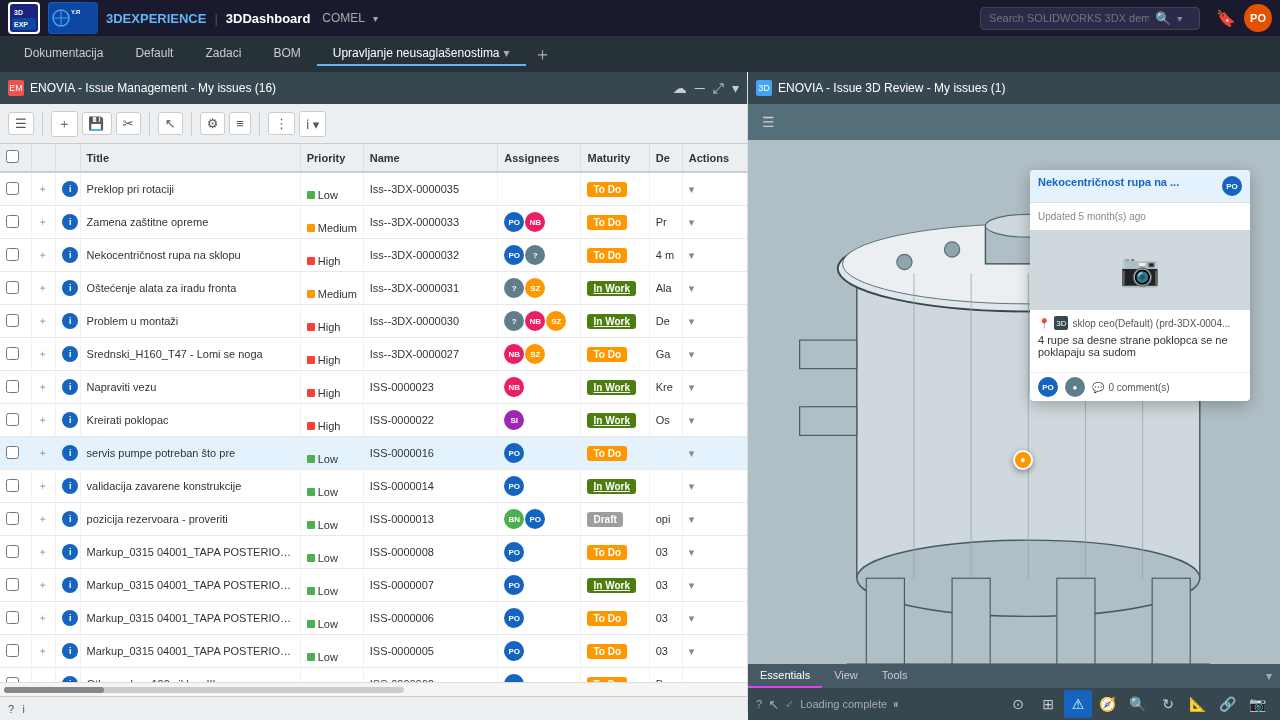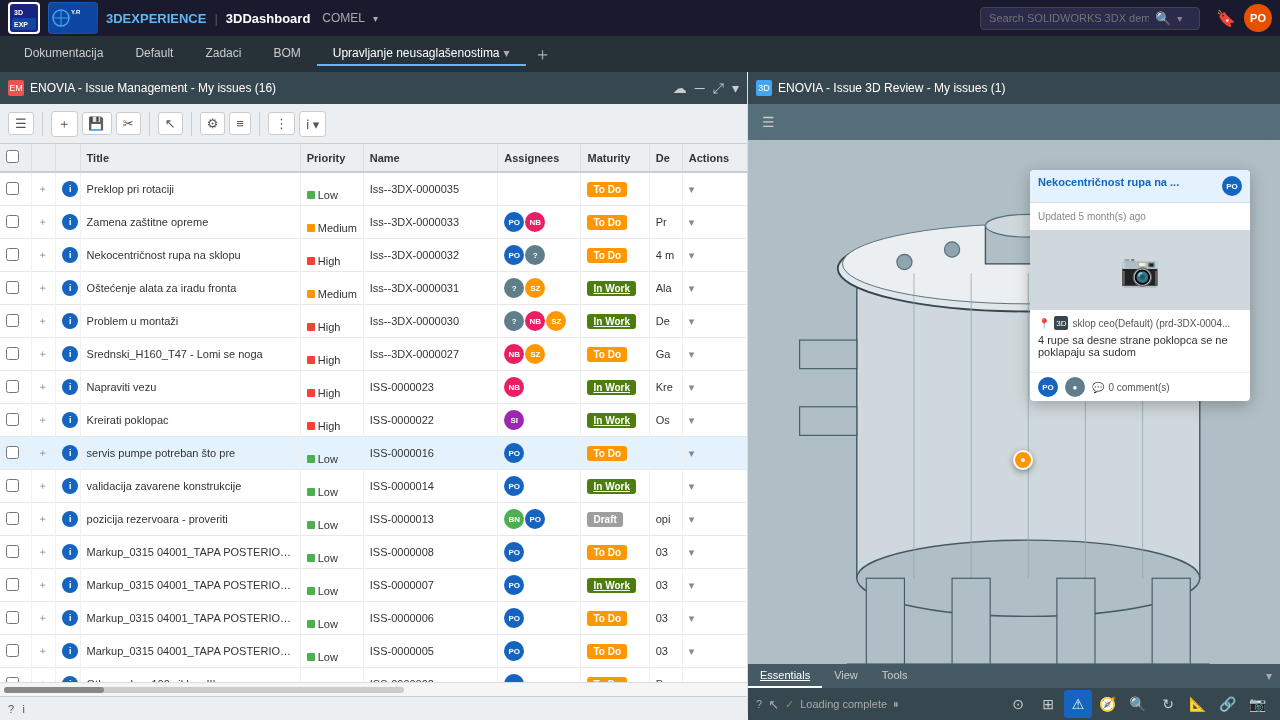--- a/index.html
+++ b/index.html
@@ -408,21 +408,21 @@
       display: flex; align-items: center;
     }
     .viewer-tab {
       padding: 0 12px;
       height: 24px;
       display: flex; align-items: center;
       font-size: 11px; color: #ccc;
       cursor: pointer;
       border-bottom: 2px solid transparent;
     }
-    .viewer-tab.active { color: white; border-bottom: 2px solid #ffffff; text-decoration: underline; }
+    .viewer-tab.active { color: white; border-bottom: 2px solid #d946ef; }
 
     
     .pin-marker {
       position: absolute;
       width: 20px; height: 20px;
       background: #ff9800;
       border-radius: 50%;
       border: 2px solid white;
       box-shadow: 0 2px 6px rgba(0,0,0,0.4);
       display: flex; align-items: center; justify-content: center;

